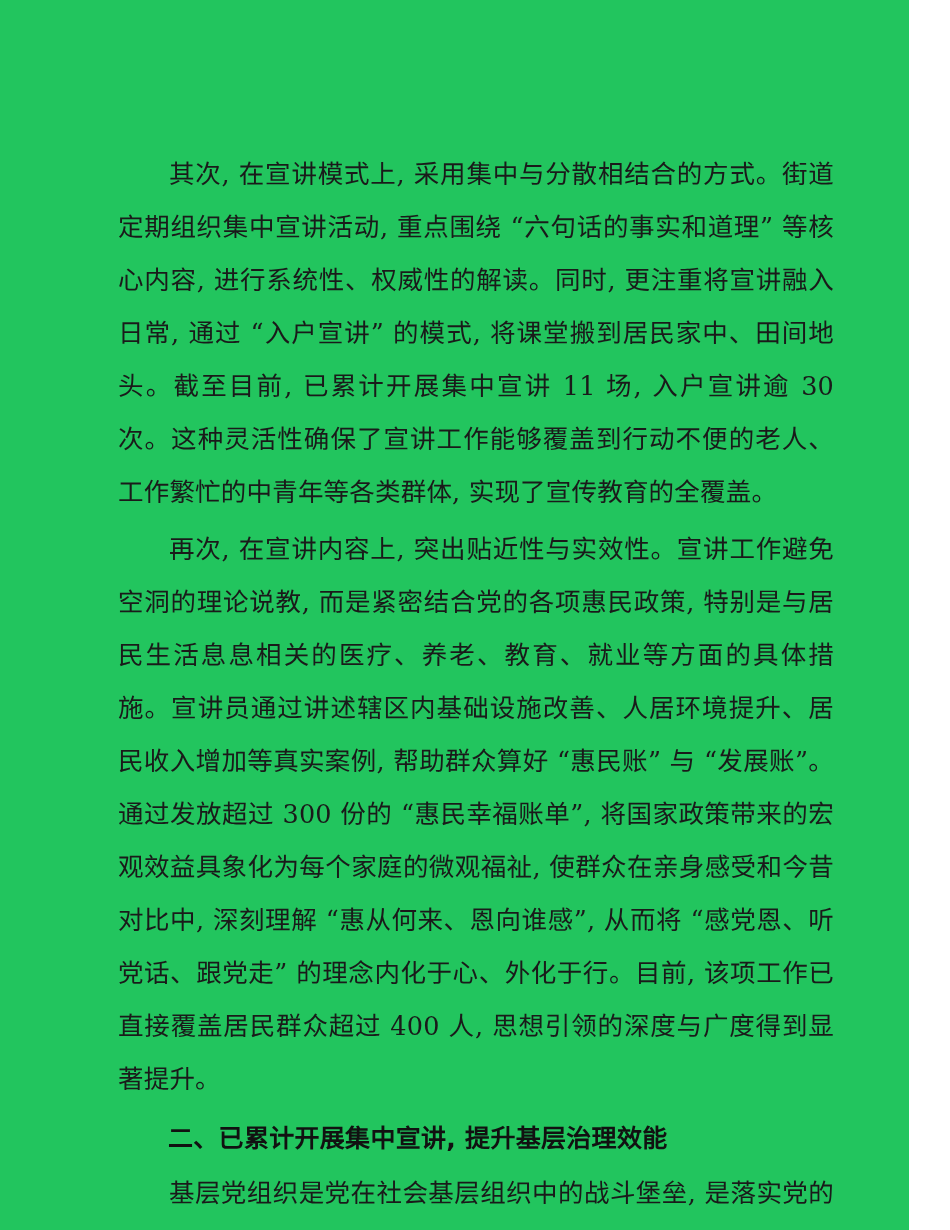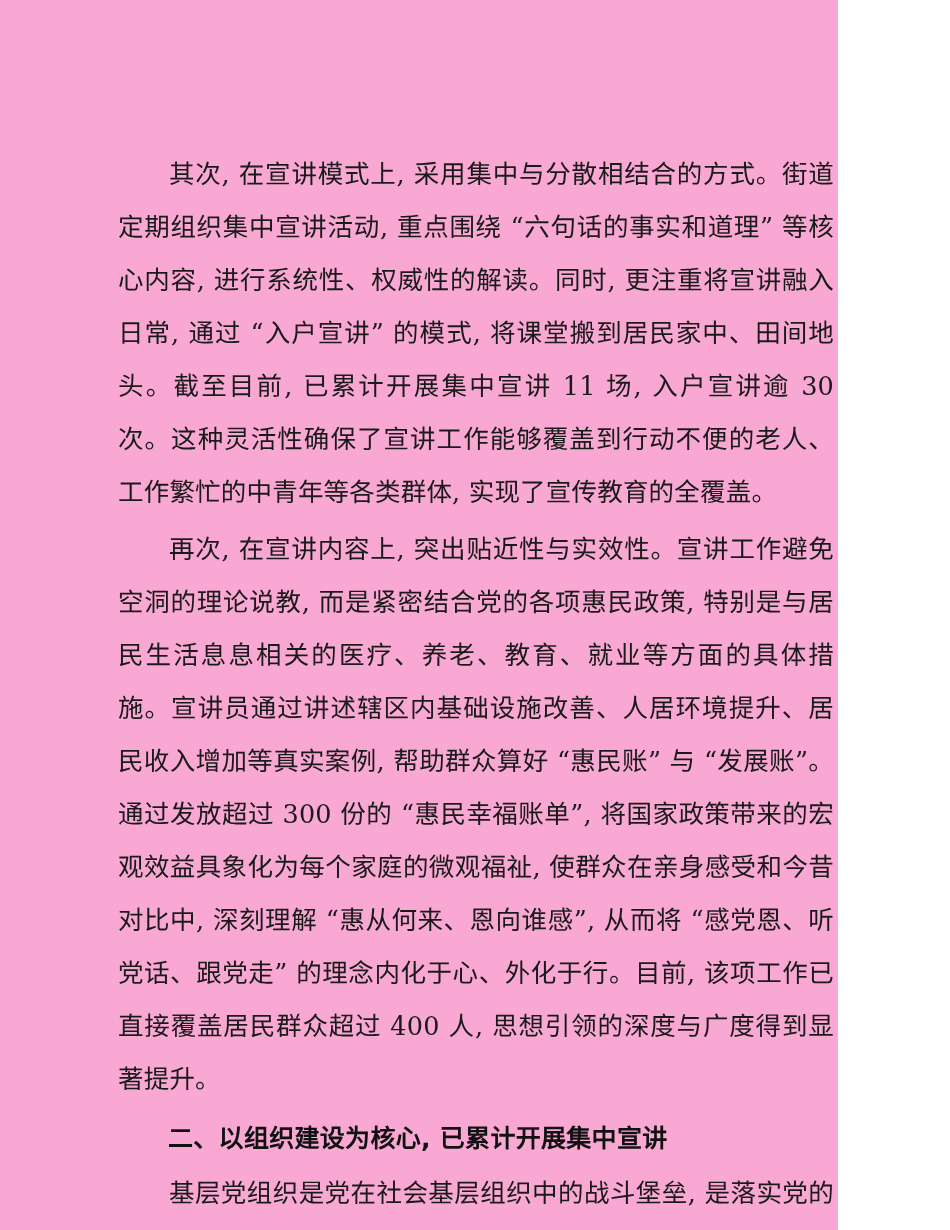--- a/index.html
+++ b/index.html
@@ -3,23 +3,23 @@
 <meta charset="utf-8">
 <title>document-page</title>
 <style>
   html, body {
     margin: 0;
     padding: 0;
     background: #ffffff;
   }
   .page {
     position: relative;
-    width: 838px;
+    width: 909px;
     height: 1230px;
-    background: #f9a8d4;
+    background: #22c55e;
     overflow: hidden;
     box-sizing: border-box;
   }
   .content {
     position: absolute;
     left: 118px;
     top: 148px;
     width: 716px;
   }
   .para {
@@ -47,18 +47,18 @@
 </head>
 <body>
 
 <div class="page">
   <div class="content">
 
     <p class="para">其次, 在宣讲模式上, 采用集中与分散相结合的方式。街道定期组织集中宣讲活动, 重点围绕 “六句话的事实和道理” 等核心内容, 进行系统性、权威性的解读。同时, 更注重将宣讲融入日常, 通过 “入户宣讲” 的模式, 将课堂搬到居民家中、田间地头。截至目前, 已累计开展集中宣讲 11 场, 入户宣讲逾 30 次。这种灵活性确保了宣讲工作能够覆盖到行动不便的老人、工作繁忙的中青年等各类群体, 实现了宣传教育的全覆盖。</p>
 
     <p class="para">再次, 在宣讲内容上, 突出贴近性与实效性。宣讲工作避免空洞的理论说教, 而是紧密结合党的各项惠民政策, 特别是与居民生活息息相关的医疗、养老、教育、就业等方面的具体措施。宣讲员通过讲述辖区内基础设施改善、人居环境提升、居民收入增加等真实案例, 帮助群众算好 “惠民账” 与 “发展账”。通过发放超过 300 份的 “惠民幸福账单”, 将国家政策带来的宏观效益具象化为每个家庭的微观福祉, 使群众在亲身感受和今昔对比中, 深刻理解 “惠从何来、恩向谁感”, 从而将 “感党恩、听党话、跟党走” 的理念内化于心、外化于行。目前, 该项工作已直接覆盖居民群众超过 400 人, 思想引领的深度与广度得到显著提升。</p>
 
-    <h2 class="heading">二、以组织建设为核心, 已累计开展集中宣讲</h2>
+    <h2 class="heading">二、已累计开展集中宣讲, 提升基层治理效能</h2>
 
     <p class="para">基层党组织是党在社会基层组织中的战斗堡垒, 是落实党的路线方针政策和各项工作任务的根本保证。XX 街道深刻认识到, 群</p>
 
   </div>
 </div>
 
 </body></html>

